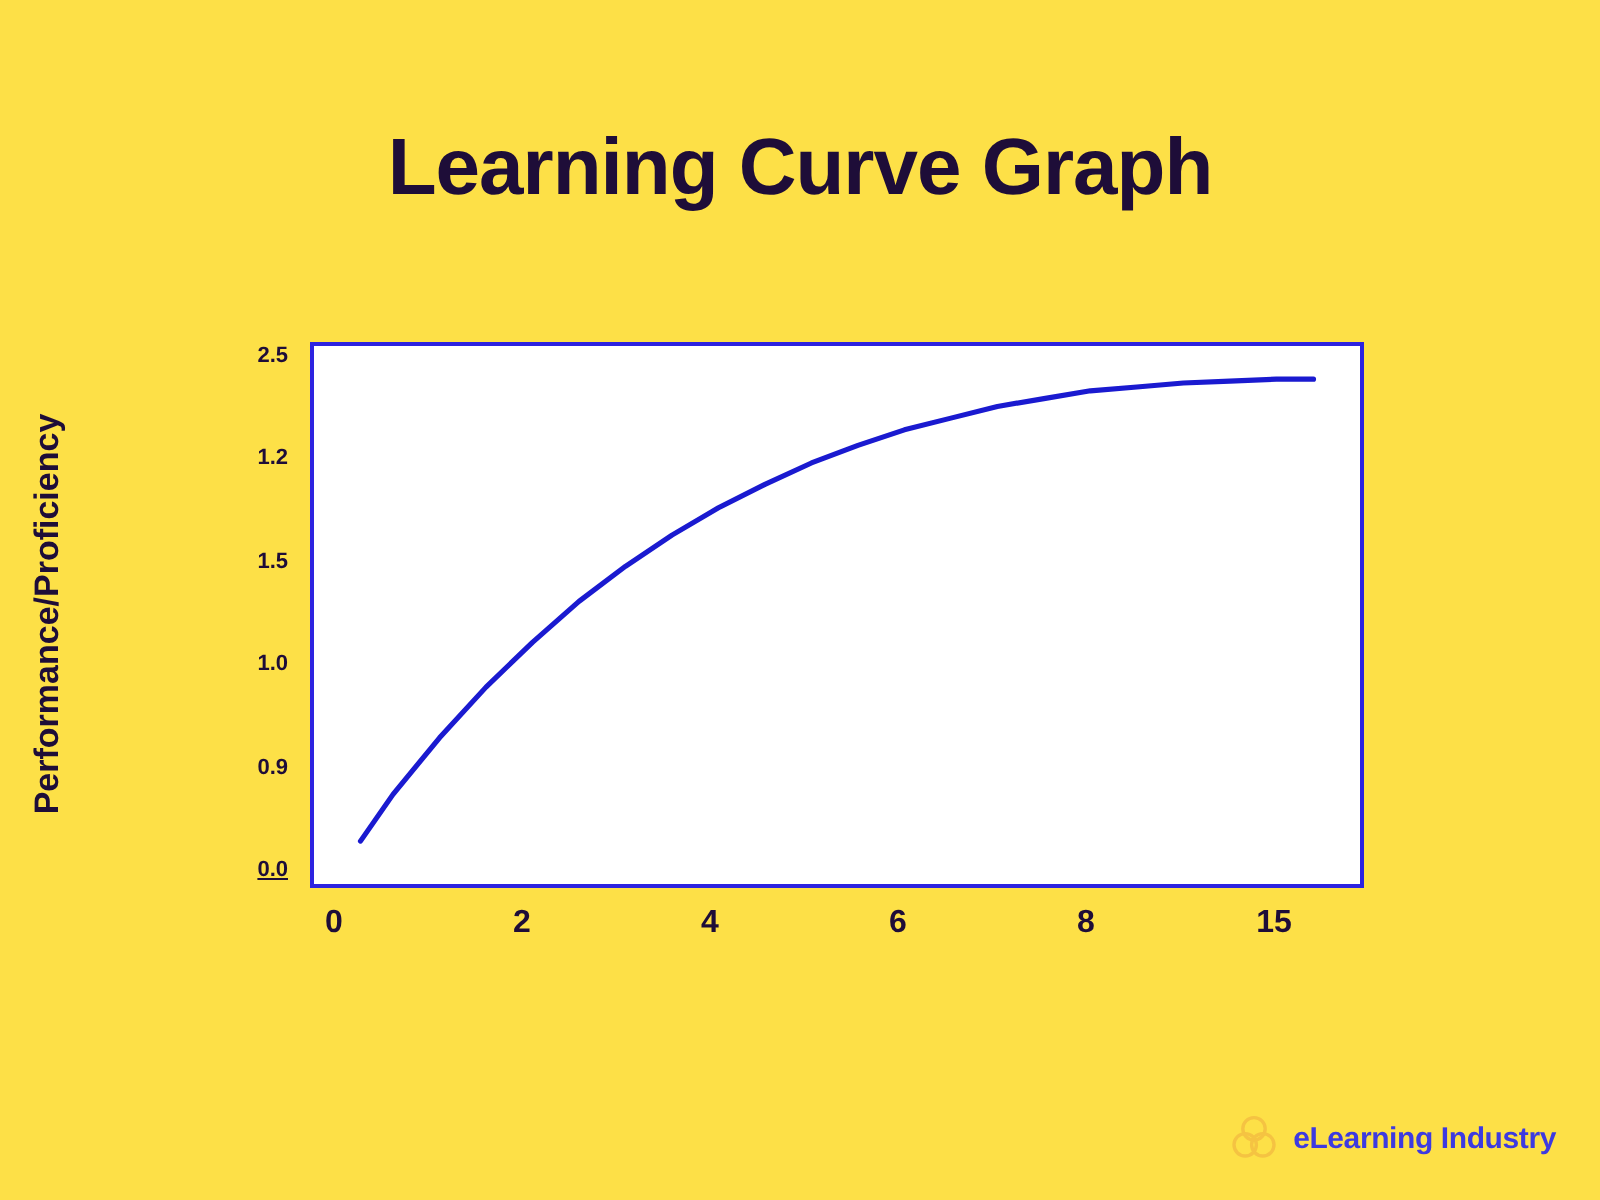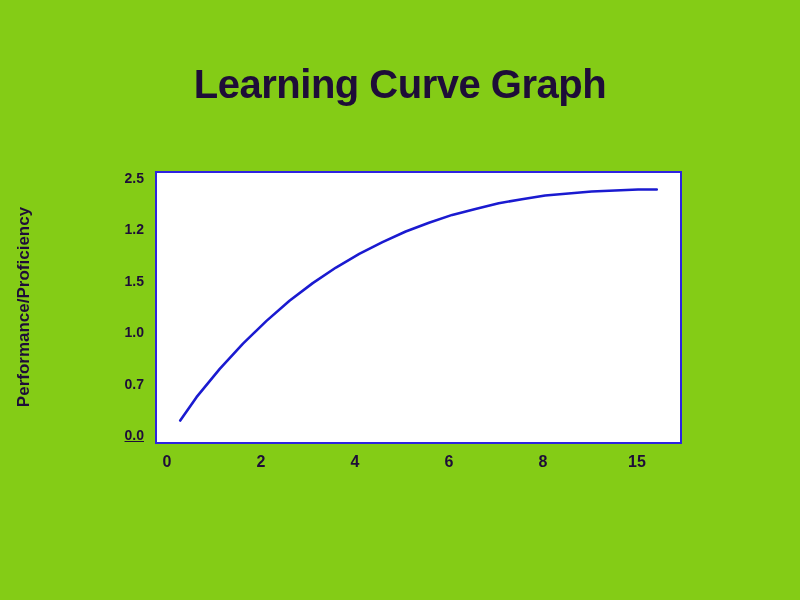--- a/index.html
+++ b/index.html
@@ -10,21 +10,21 @@
   body {
     width: 800px;
     height: 600px;
     overflow: hidden;
     font-family: "Liberation Sans", sans-serif;
     position: relative;
   }
   #figure {
     position: absolute;
     inset: 0;
-    background: #84cc16;
+    background: #fde047;
   }
 
   
   #chart-title {
     position: absolute;
     top: 62px;
     left: 0;
     width: 800px;
     text-align: center;
     font-size: 40px;
@@ -52,21 +52,21 @@
     width: 100%;
     height: 100%;
     display: block;
   }
 
   
   .ytick {
     position: absolute;
     right: 0;
     transform: translateY(-50%);
-    font-size: 14px;
+    font-size: 11px;
     font-weight: 700;
     color: #1e0d38;
     white-space: nowrap;
   }
   #y-ticks {
     position: absolute;
     left: 100px;
     top: 0;
     width: 44px;
     height: 600px;
@@ -135,35 +135,43 @@
 
 <div id="figure">
 
   <div id="chart-title">Learning Curve Graph</div>
 
   <div id="y-ticks">
     <div class="ytick" style="top:178px;">2.5</div>
     <div class="ytick" style="top:229px;">1.2</div>
     <div class="ytick" style="top:281px;">1.5</div>
     <div class="ytick" style="top:332px;">1.0</div>
-    <div class="ytick" style="top:384px;">0.7</div>
+    <div class="ytick" style="top:384px;">0.9</div>
     <div class="ytick" style="top:435px;text-decoration:underline;">0.0</div>
   </div>
 
   <div id="x-ticks">
     <div class="xtick" style="left:167px;">0</div>
     <div class="xtick" style="left:261px;">2</div>
     <div class="xtick" style="left:355px;">4</div>
     <div class="xtick" style="left:449px;">6</div>
     <div class="xtick" style="left:543px;">8</div>
     <div class="xtick" style="left:637px;">15</div>
   </div>
 
   <div id="y-axis-label">Performance/Proficiency</div>
 
   <div id="plot-area" style="border-color: rgb(45, 35, 224);">
     <svg id="curve-svg" viewBox="0 0 527 273" preserveAspectRatio="none">
       <polyline id="curve-path" fill="none" stroke="#1a1ad0" stroke-width="2.6" stroke-linecap="round" stroke-linejoin="round" points="23.42,251.24 39.82,227.50 63.24,198.82 86.66,173.10 110.08,150.35 133.51,129.58 156.93,111.77 180.35,95.95 203.77,82.10 227.20,70.23 250.62,59.35 274.04,50.45 297.46,42.53 320.88,36.60 344.31,30.66 367.73,26.71 391.15,22.75 414.57,20.77 438.00,18.79 461.42,17.80 484.84,16.82 503.58,16.82"></polyline>
     </svg>
   </div>
 
+  <div id="brand-logo">
+    <svg id="brand-mark" width="26" height="26" viewBox="0 0 26 26">
+      <circle cx="13" cy="8.4" r="5.6" fill="none" stroke="#f5c342" stroke-width="1.7"></circle>
+      <circle cx="8.6" cy="16.4" r="5.6" fill="none" stroke="#f5c342" stroke-width="1.7"></circle>
+      <circle cx="17.4" cy="16.4" r="5.6" fill="none" stroke="#f5c342" stroke-width="1.7"></circle>
+    </svg>
+    <span id="brand-text">eLearning Industry</span>
+  </div>
 
 </div>
 
 </body></html>

